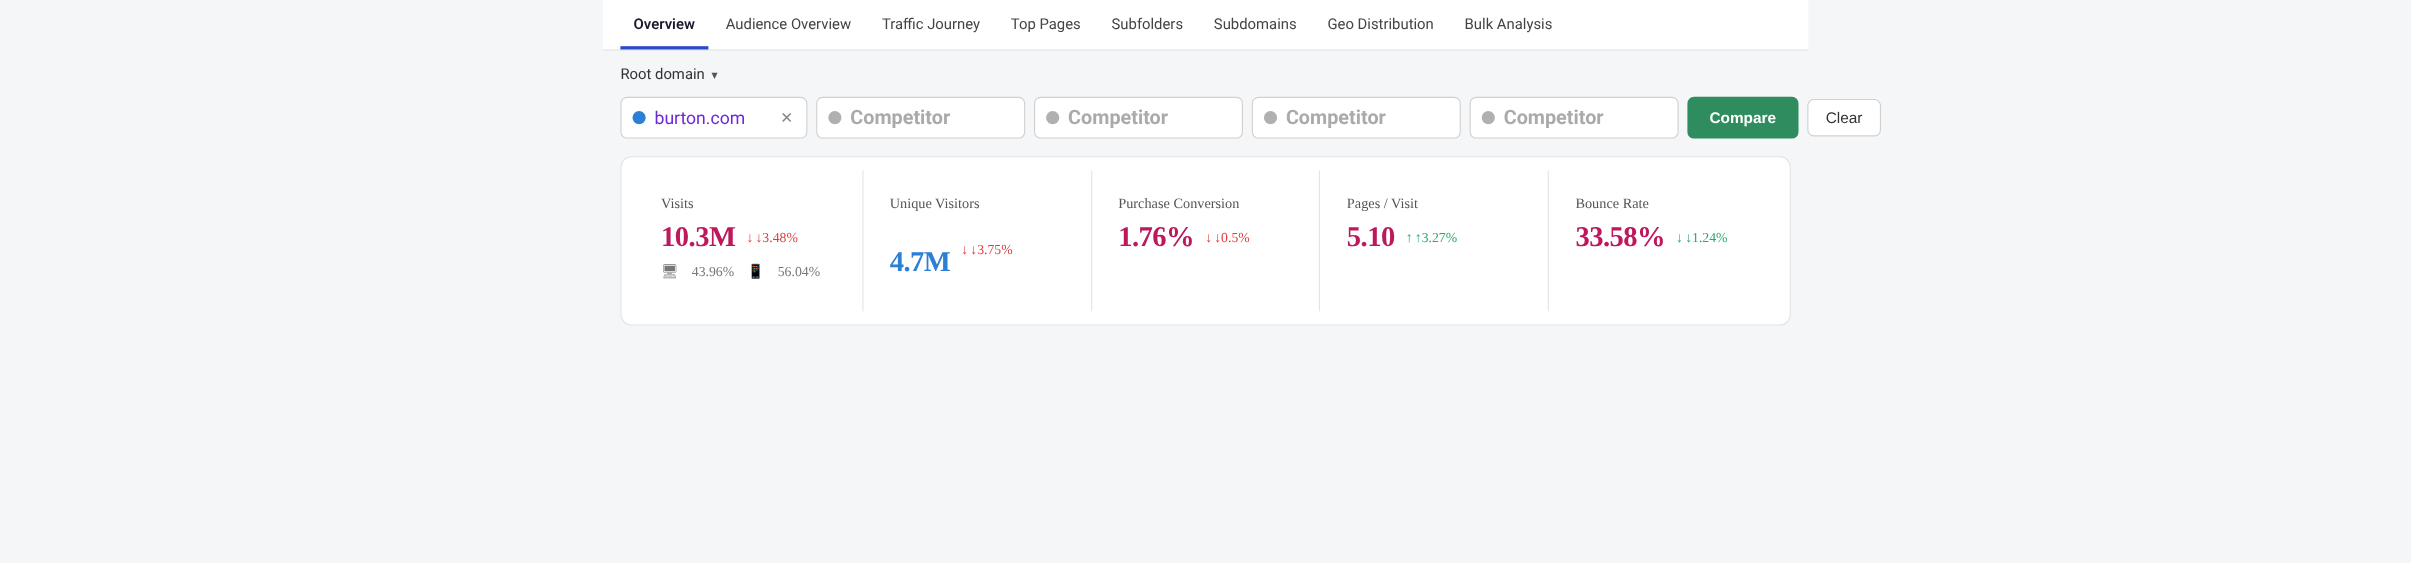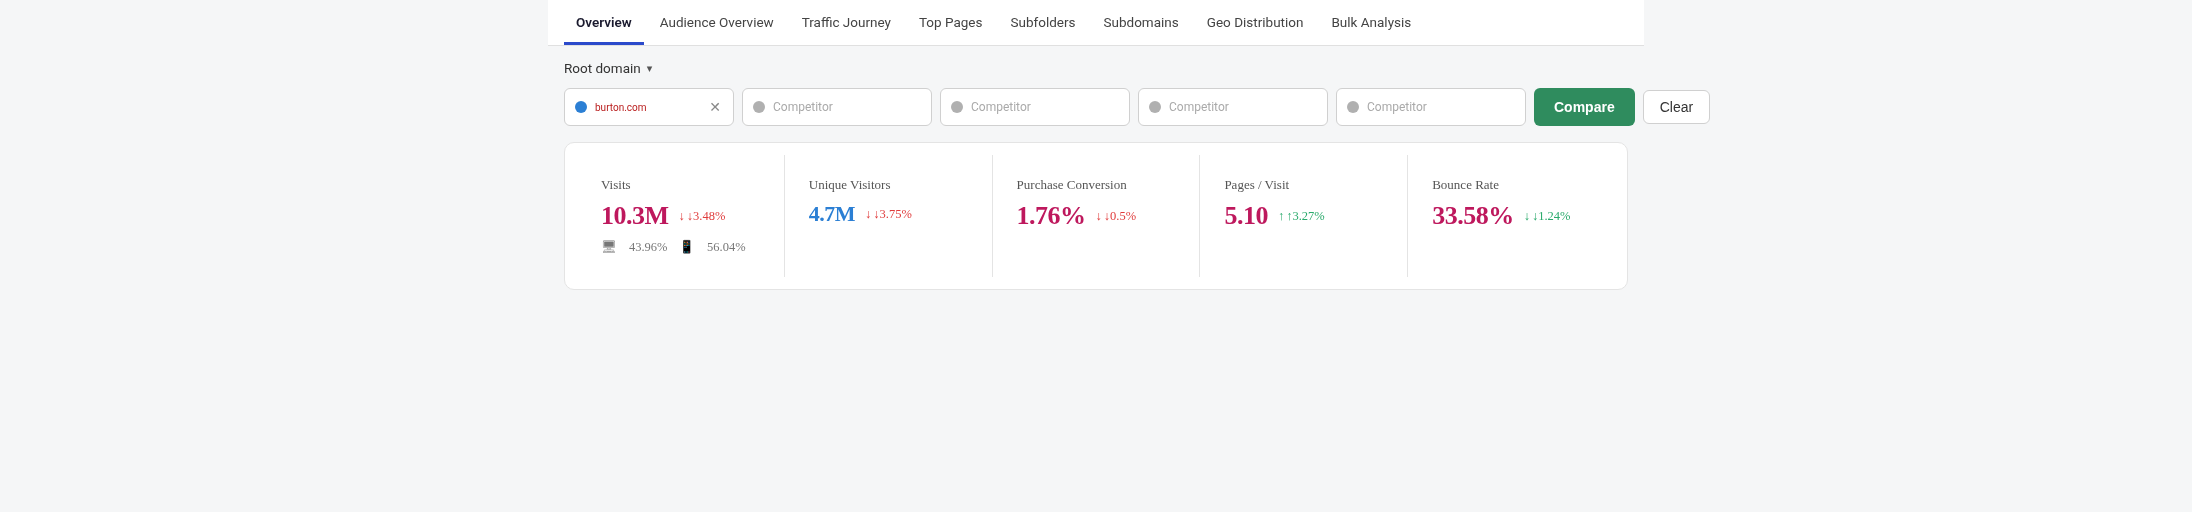--- a/index.html
+++ b/index.html
@@ -86,44 +86,45 @@
       flex-shrink: 0;
     }
     .domain-dot-gray {
       width: 12px;
       height: 12px;
       border-radius: 50%;
       background: #b0b0b0;
       flex-shrink: 0;
     }
     .domain-text {
-      font-size: 10px;
-      color: #b91c1c;
+      font-size: 16px;
+      color: #6d28d9;
       flex: 1;
     }
     .domain-x {
       font-size: 14px;
       color: #888;
       cursor: pointer;
       padding: 0 2px;
     }
     .competitor-input {
       display: flex;
       align-items: center;
       background: #fff;
       border: 1.5px solid #d0d0d0;
       border-radius: 6px;
       padding: 6px 10px;
       gap: 8px;
       min-width: 190px;
       height: 38px;
     }
     .competitor-text {
-      font-size: 12px;
+      font-size: 18px;
       color: #aaa;
+      font-weight: bold;
     }
     .compare-btn {
       background: #2f8c5e;
       color: #fff;
       border: none;
       border-radius: 6px;
       padding: 8px 20px;
       font-size: 14px;
       font-weight: 600;
       cursor: pointer;
@@ -169,24 +170,25 @@
       margin-bottom: 8px;
     }
     .metric-value {
       font-size: 26px;
       font-weight: 700;
       color: #be185d;
       letter-spacing: -0.5px;
       text-align: center;
     }
     .metric-value-blue {
-      font-size: 22px;
+      font-size: 26px;
       font-weight: 700;
       color: #2b7fd4;
       letter-spacing: -0.5px;
+      margin-top: 22px;
     }
     .metric-change-down {
       font-size: 12.5px;
       color: #e03c3c;
       display: flex;
       align-items: center;
       gap: 2px;
     }
     .metric-change-up {
       font-size: 12.5px;

